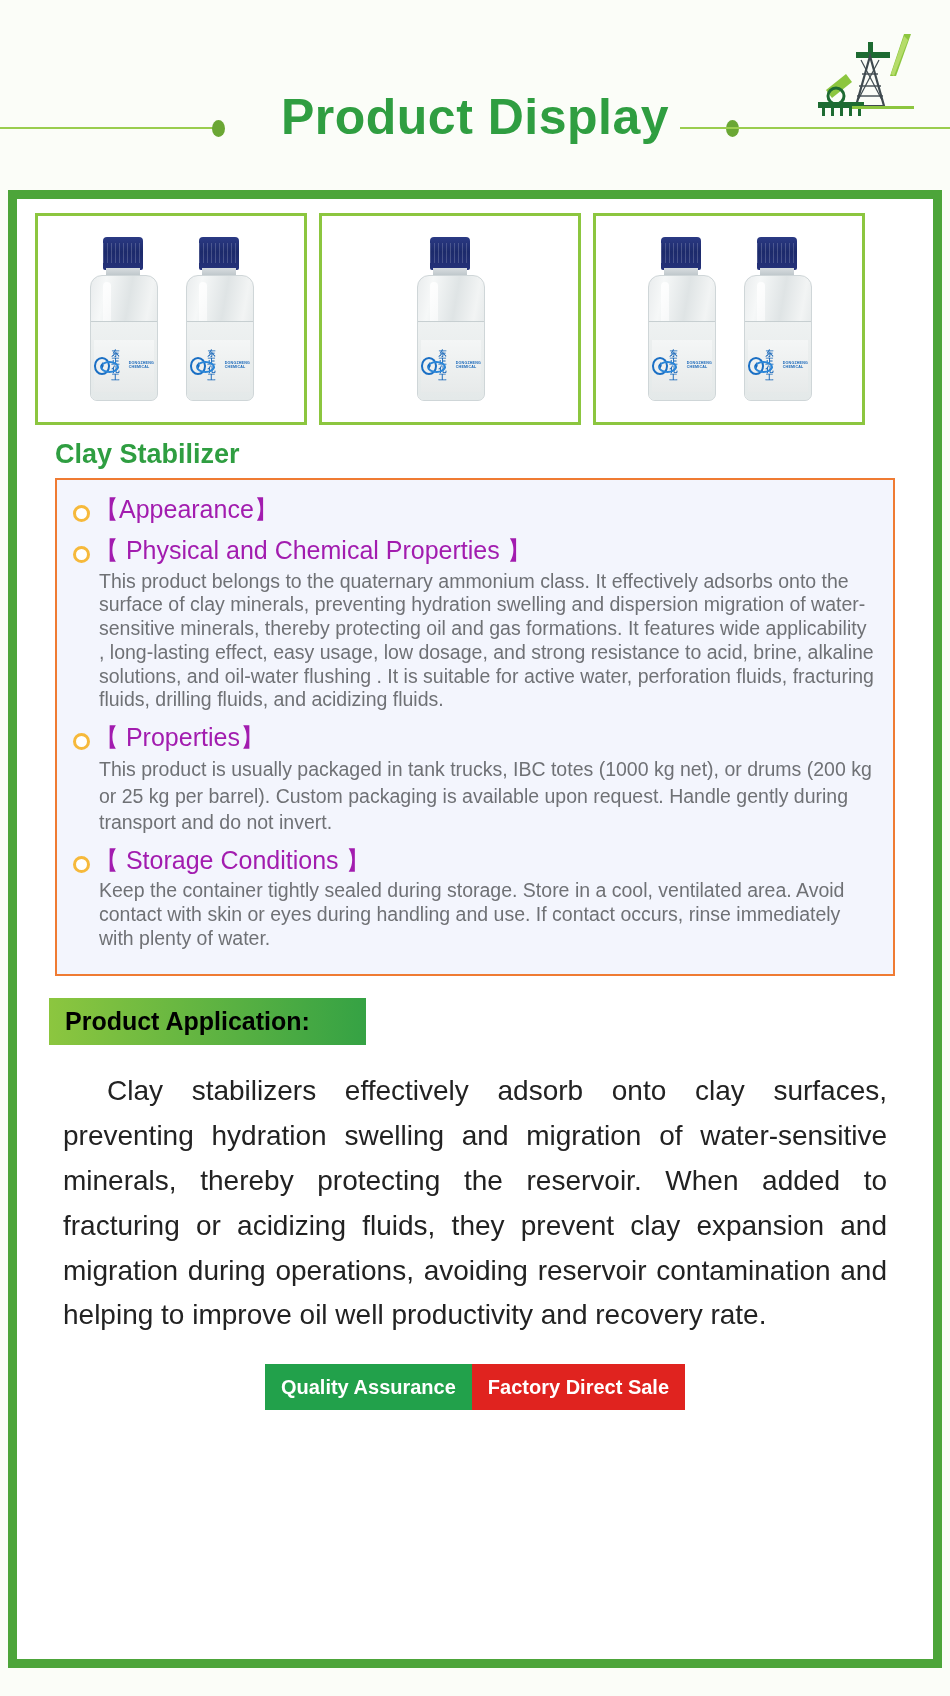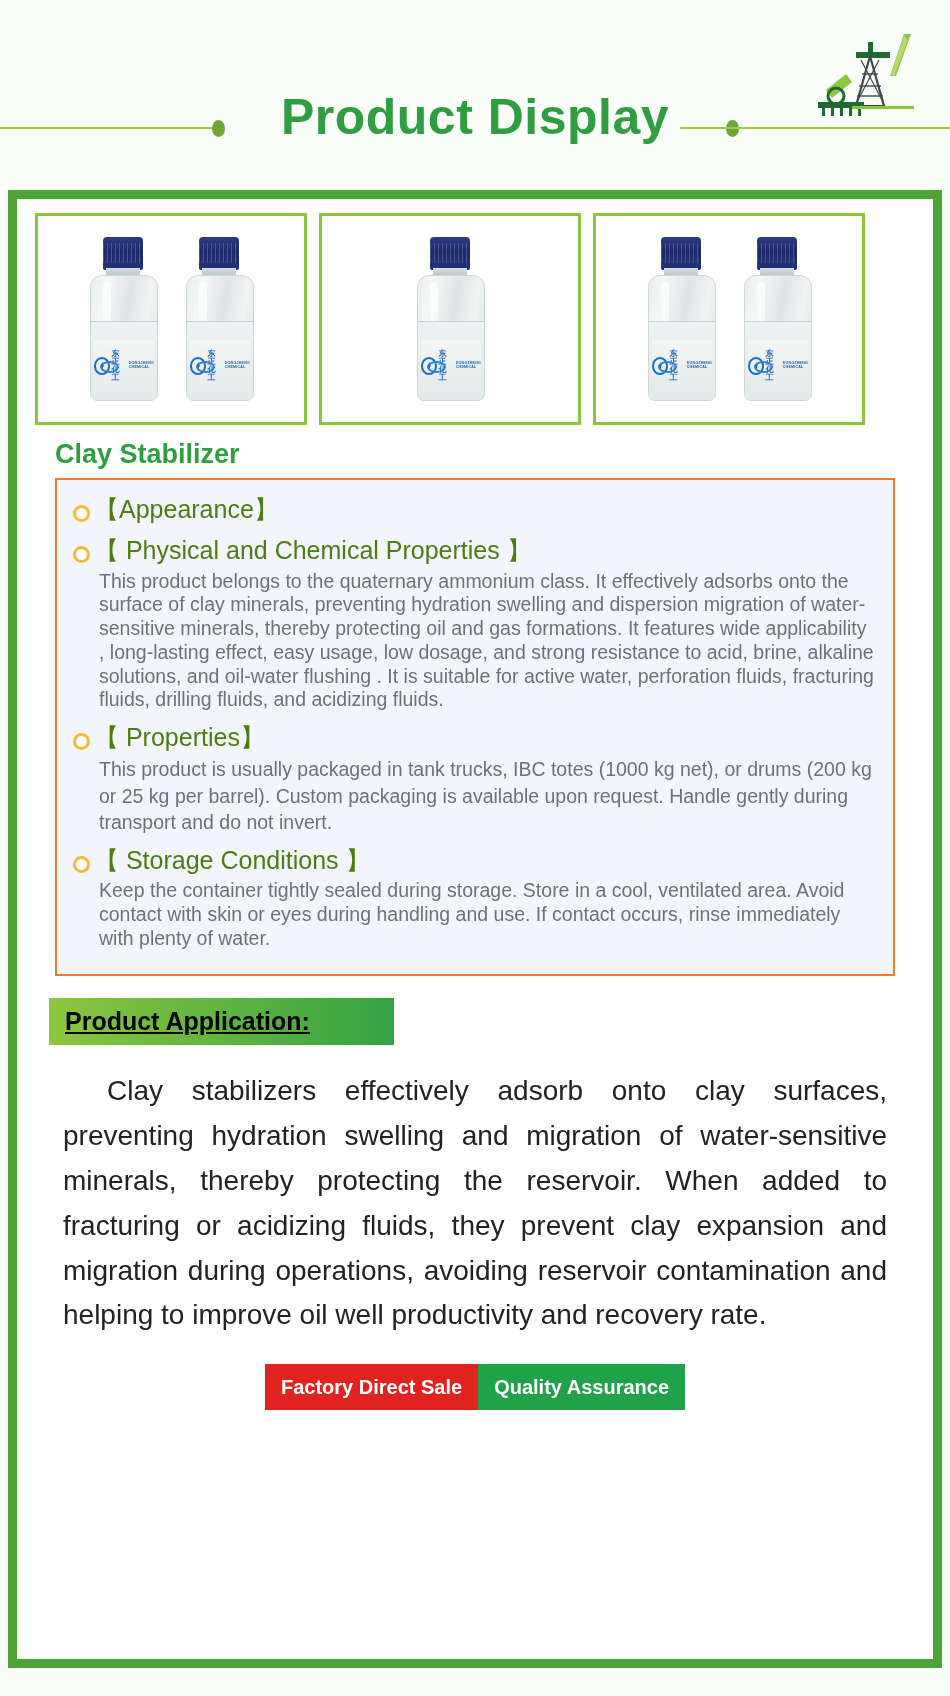--- a/index.html
+++ b/index.html
@@ -130,39 +130,39 @@
     margin:0 20px;
     border:2px solid #ef7b33;
     background:#f3f5fd;
     padding:14px 16px 16px 16px;
     box-sizing:border-box;
   }
   .spec-block{margin-bottom:10px;}
   .spec-block:last-child{margin-bottom:8px;}
   .spec-head{
     display:flex;align-items:flex-start;gap:4px;
-    font-size:25px;color:#4d7c0f;line-height:1.25;
+    font-size:25px;color:#a21caf;line-height:1.25;
   }
   .bullet{
     flex:none;width:11px;height:11px;border-radius:50%;
     border:3px solid #f6b93b;background:#fff;margin-top:11px;
   }
   .spec-body{
     margin:3px 0 0 26px;
     font-size:19.5px;color:#6f7175;line-height:1.34;
   }
   .spec-body.tight{line-height:1.22;}
 
   
   .app-banner{
     margin:22px 8px 0 14px;
-    width:345px;height:47px;
+    width:317px;height:47px;
     background:linear-gradient(90deg,#8cc63f 0%,#35a244 100%);
     display:flex;align-items:center;
-    box-sizing:border-box;padding-left:16px;text-decoration:underline;
+    box-sizing:border-box;padding-left:16px;
   }
   .app-banner span{font-size:25px;font-weight:bold;color:#000;}
 
   .app-text{
     margin:24px 28px 0 28px;
     font-size:28px;color:#222;line-height:1.6;text-align:justify;
     text-indent:44px;
   }
 
   .badges{
@@ -335,22 +335,22 @@
 
     </div>
 
     <div class="app-banner">
       <span>Product Application:</span>
     </div>
 
     <div class="app-text">Clay stabilizers effectively adsorb onto clay surfaces, preventing hydration swelling and migration of water-sensitive minerals, thereby protecting the reservoir. When added to fracturing or acidizing fluids, they prevent clay expansion and migration during operations, avoiding reservoir contamination and helping to improve oil well productivity and recovery rate.</div>
 
     <div class="badges">
+      <div class="badge green">
+        <span>Quality Assurance</span>
+      </div>
       <div class="badge red">
         <span>Factory Direct Sale</span>
       </div>
-      <div class="badge green">
-        <span>Quality Assurance</span>
-      </div>
     </div>
 
   </div>
 </div>
 
 </body></html>

